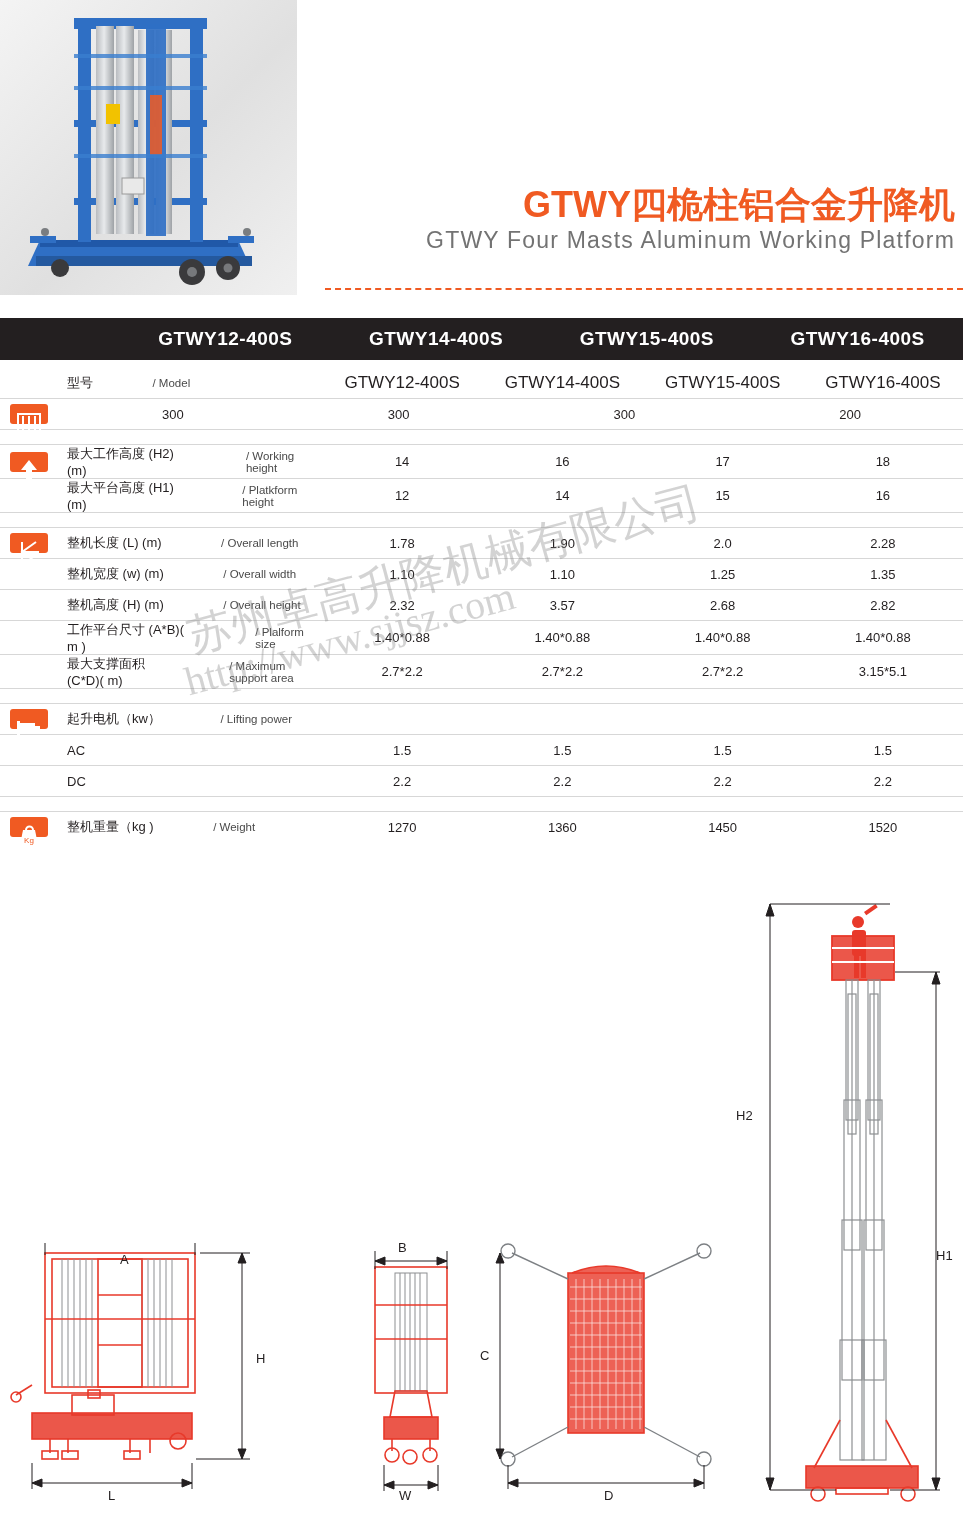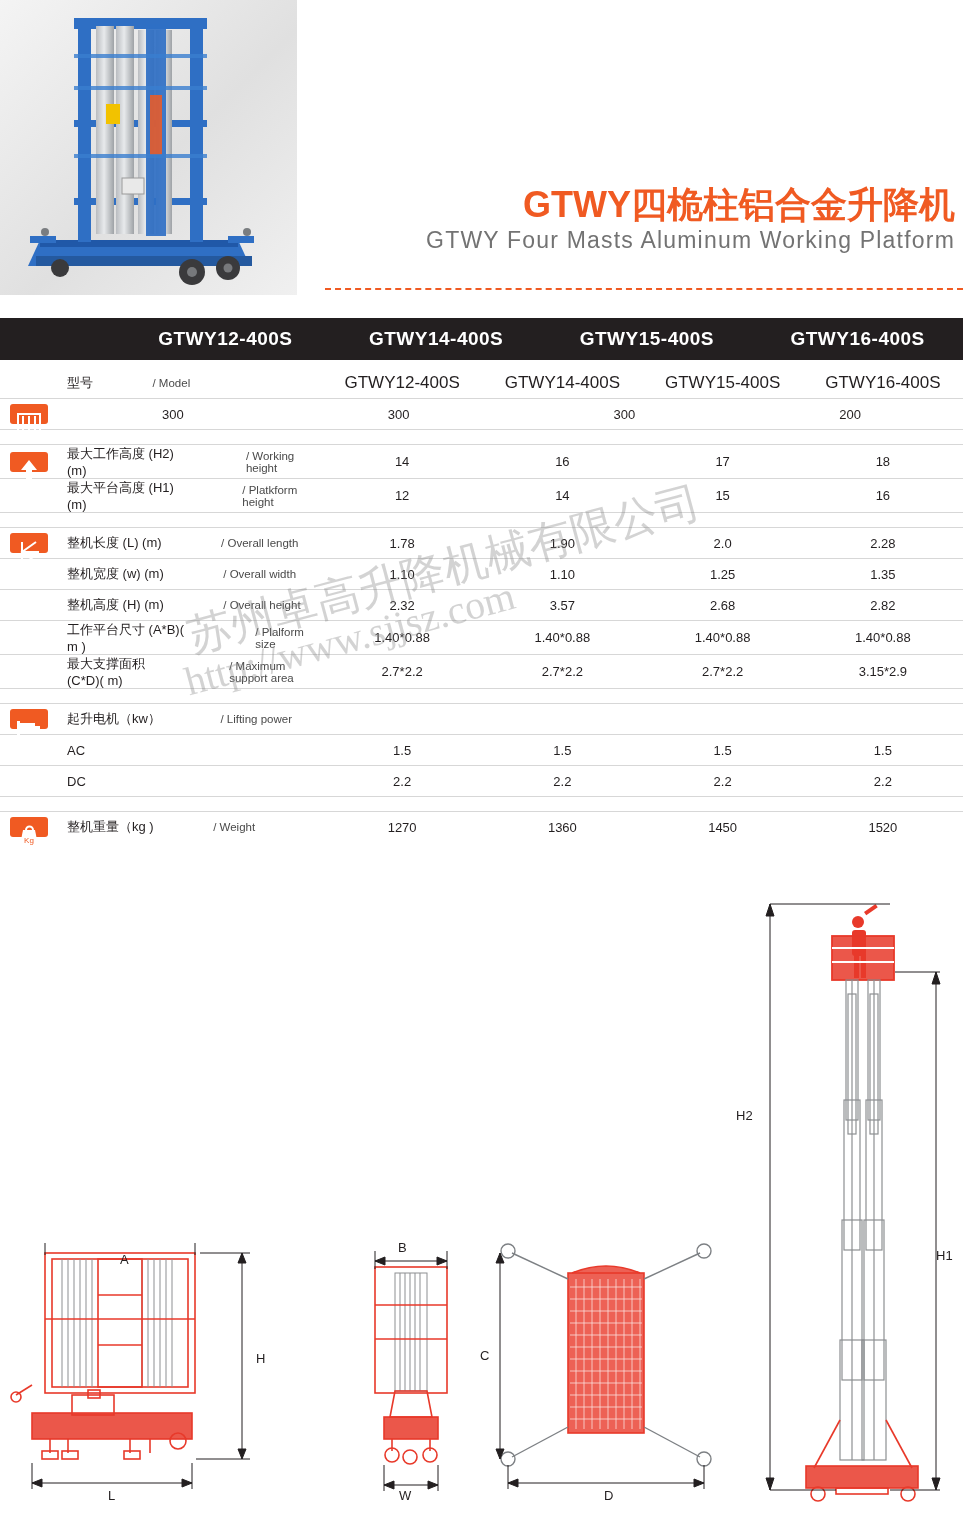--- a/index.html
+++ b/index.html
@@ -390,21 +390,21 @@
   </div>
 
   <div class="row tall">
     <div class="iconcol"></div>
     <div class="labelcol">
       <span class="cn">最大支撑面积 (C*D)( m)</span>&nbsp;<span class="en">/ Maximum support area</span>
     </div>
     <div class="valcol">2.7*2.2</div>
     <div class="valcol">2.7*2.2</div>
     <div class="valcol">2.7*2.2</div>
-    <div class="valcol">3.15*2.9</div>
+    <div class="valcol">3.15*5.1</div>
   </div>
 
   <div class="row group-gap"></div>
 
   <div class="row tall">
     <div class="iconcol">
       <div class="oicon">
         <svg width="38" height="38" viewBox="0 0 38 38">
           <rect x="9" y="14" width="16" height="11" fill="#fff"></rect>
           <rect x="25" y="17" width="5" height="5" fill="#fff"></rect>

